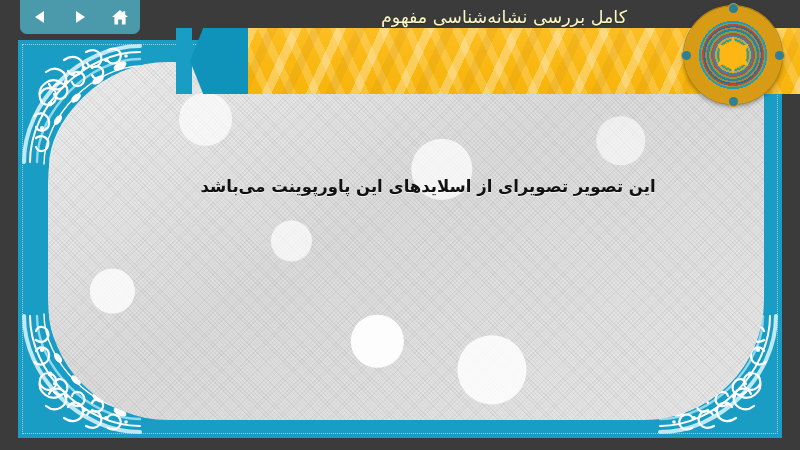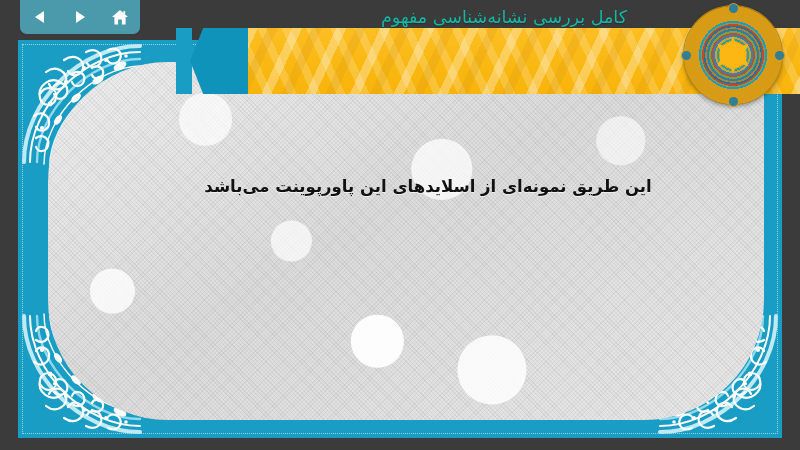--- a/index.html
+++ b/index.html
@@ -91,21 +91,21 @@
     width: 16px; height: 66px;
     background: #1a9dc4;
   }
 
   #title-block {
     position: absolute;
     left: 0; top: -26px;
     width: 552px;
     text-align: center;
     direction: rtl;
-    color: #14b8a6;
+    color: #fef9c3;
     font-size: 17.5px;
     line-height: 30px;
     font-weight: 400;
     text-shadow: 0 1px 1px rgba(0,0,0,.25);
     white-space: nowrap;
   }
   #title-block .tline { padding-right: 40px; }
 
   
   #medallion {
@@ -280,21 +280,21 @@
           <circle cx="106" cy="14" r="1.8"></circle>
         <ellipse cx="100" cy="24" rx="7" ry="3.6" transform="rotate(-28 100 24)"></ellipse>
         <ellipse cx="78" cy="38" rx="6.5" ry="3.4" transform="rotate(-34 78 38)"></ellipse>
         <ellipse cx="56" cy="56" rx="6" ry="3.2" transform="rotate(-42 56 56)"></ellipse>
         <ellipse cx="38" cy="78" rx="5.6" ry="3" transform="rotate(-54 38 78)"></ellipse>
       </g>
     </svg>
 
     <div id="content-panel">
       <div id="body-text">
-        <div class="bline">این طریق نمونه‌ای از اسلایدهای این پاورپوینت می‌باشد</div>
+        <div class="bline">این تصویر تصویر‌ای از اسلایدهای این پاورپوینت می‌باشد</div>
       </div>
     </div>
   </div>
 
   <div id="header-band">
     <div id="teal-chevron-tab"></div>
     <div id="teal-chevron"></div>
     <div id="gold-banner"></div>
     <div id="title-block">
       <div class="tline">کامل بررسی نشانه‌شناسی مفهوم</div>

